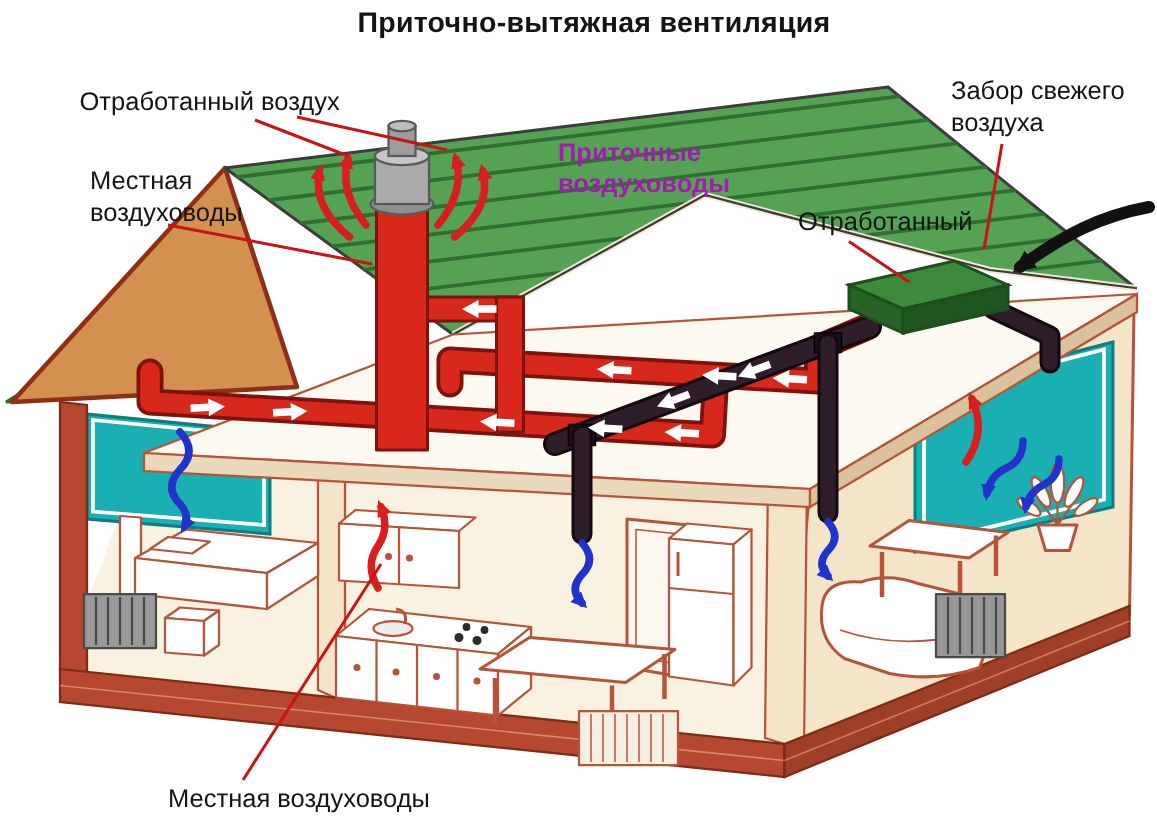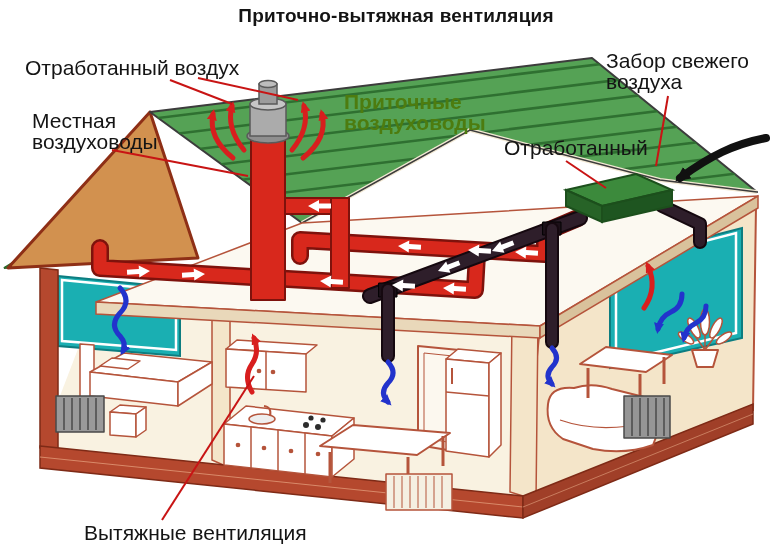--- a/index.html
+++ b/index.html
@@ -6,23 +6,23 @@
   .stage{
     position:relative;width:771px;height:553px;background:#ffffff;
     font-family:"Liberation Sans", sans-serif;overflow:hidden;
   }
   .stage svg{position:absolute;left:0;top:0;}
   .title{
     position:absolute;top:5px;left:0;right:0;text-align:center;
     font-size:19px;font-weight:700;color:#141414;letter-spacing:.2px;padding-left:21px;
   }
   .label{
-    position:absolute;color:#141414;font-size:21px;line-height:21px;white-space:nowrap;
+    position:absolute;color:#141414;font-size:17px;line-height:21px;white-space:nowrap;margin-left:28px;
   }
-  .label--supply{color:#4d7c0f;font-weight:700;}
+  .label--supply{color:#a21caf;font-weight:700;}
   .label--center{text-align:left;}
 </style>
 </head>
 <body>
 
 <div class="stage">
 
 <svg width="771" height="553" viewBox="0 0 771 553">
   <defs>
     <marker id="mred" markerUnits="userSpaceOnUse" markerWidth="14" markerHeight="13" refX="6" refY="5" orient="auto">
@@ -288,15 +288,15 @@
   <span>воздуховоды</span>
 </div>
 
 <div class="label label--center" style="left:606px;top:50px;width:158px">
   <span>Забор свежего</span><br>
   <span>воздуха</span>
 </div>
 
 <div class="label" style="left:504px;top:137px">Отработанный</div>
 
-<div class="label" style="left:84px;top:522px">Вытяжные вентиляция</div>
+<div class="label" style="left:84px;top:522px">Местная воздуховоды</div>
 
 </div>
 
 </body></html>

